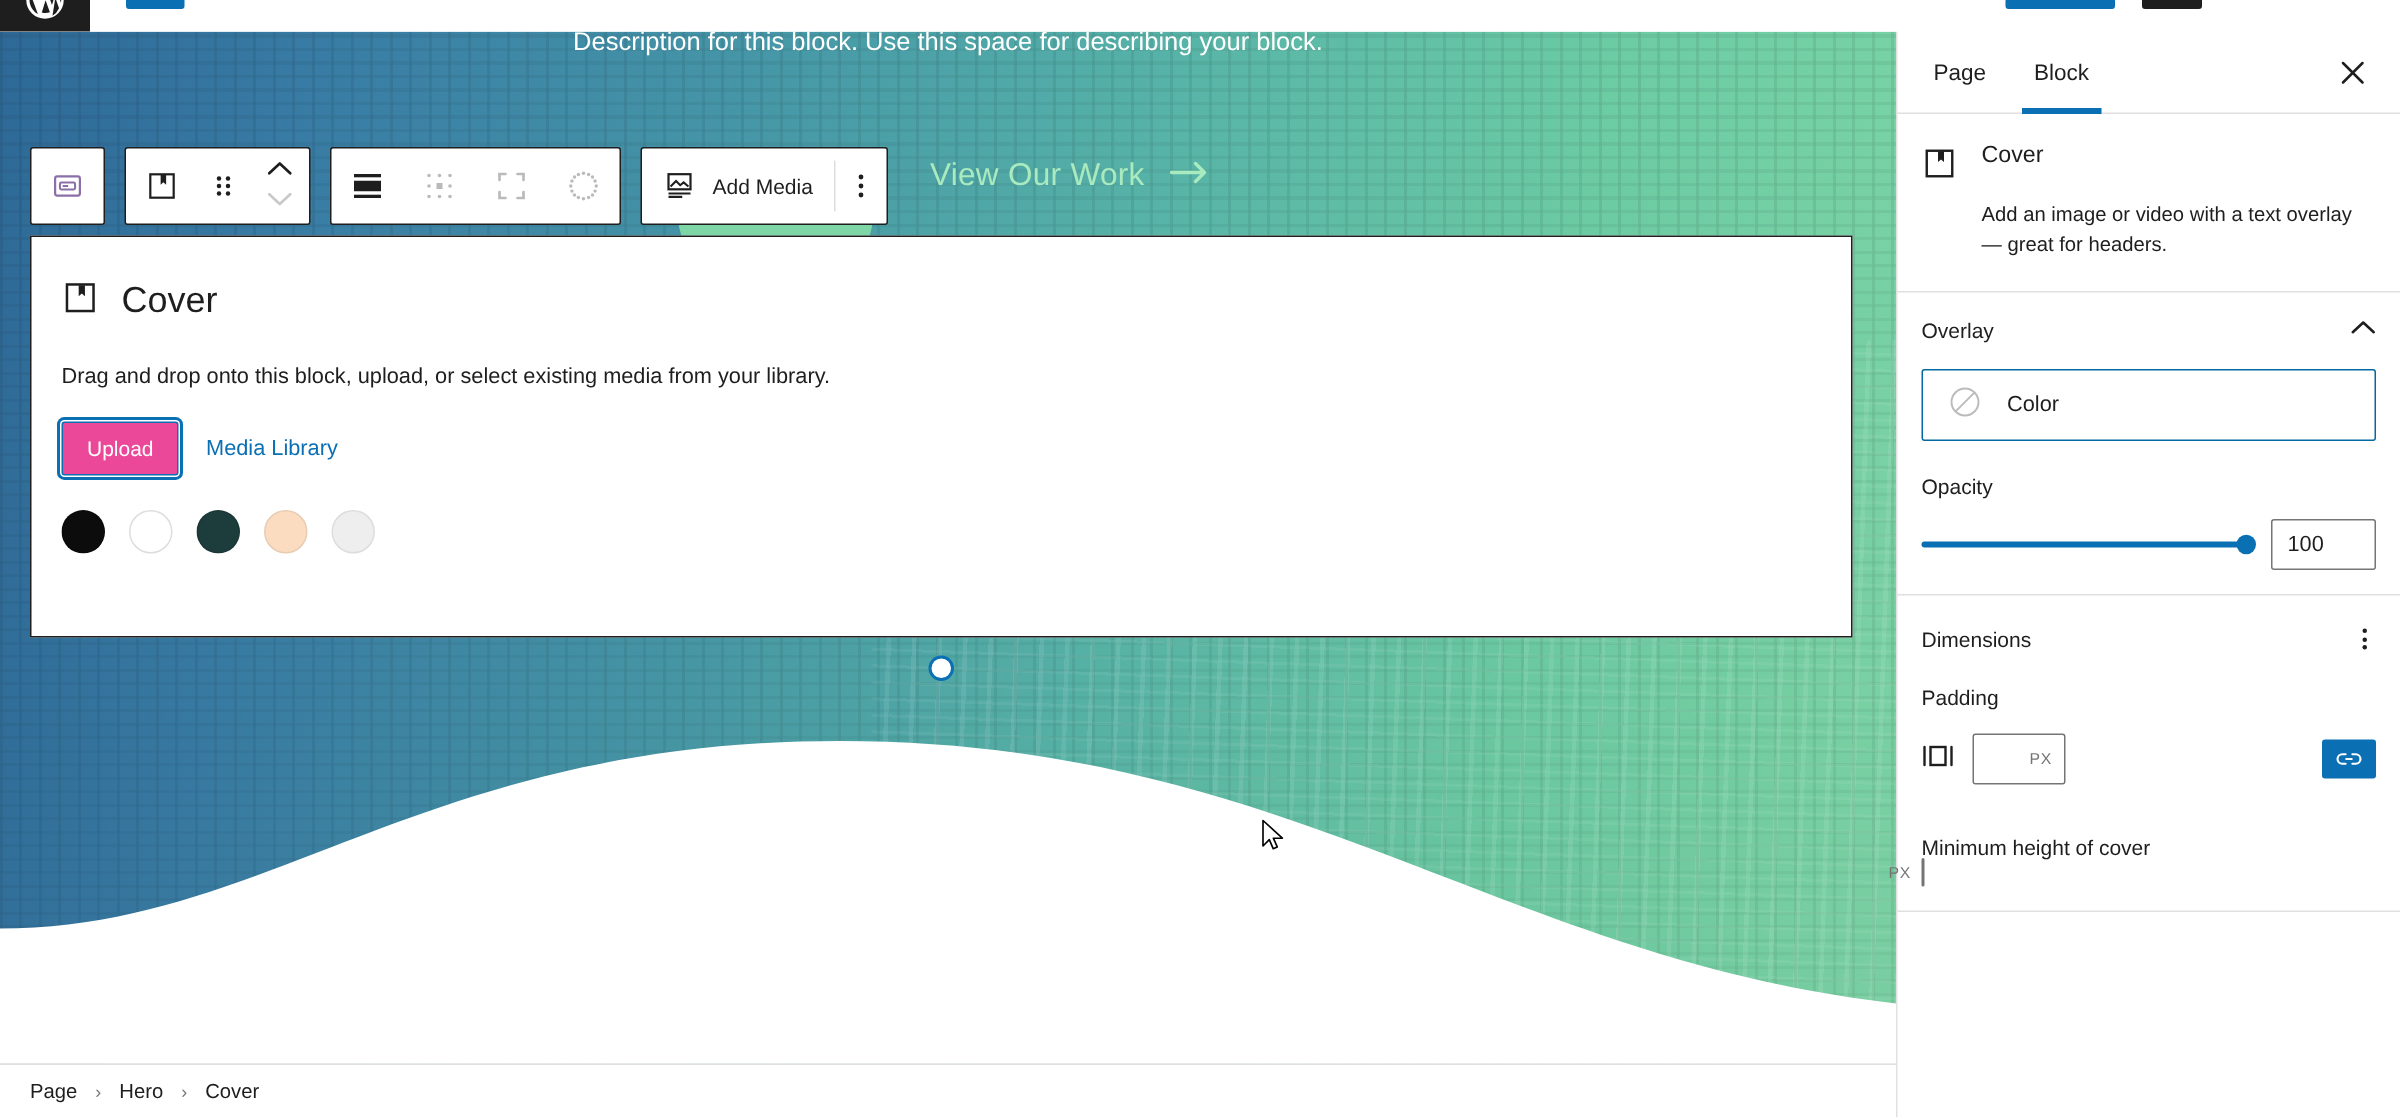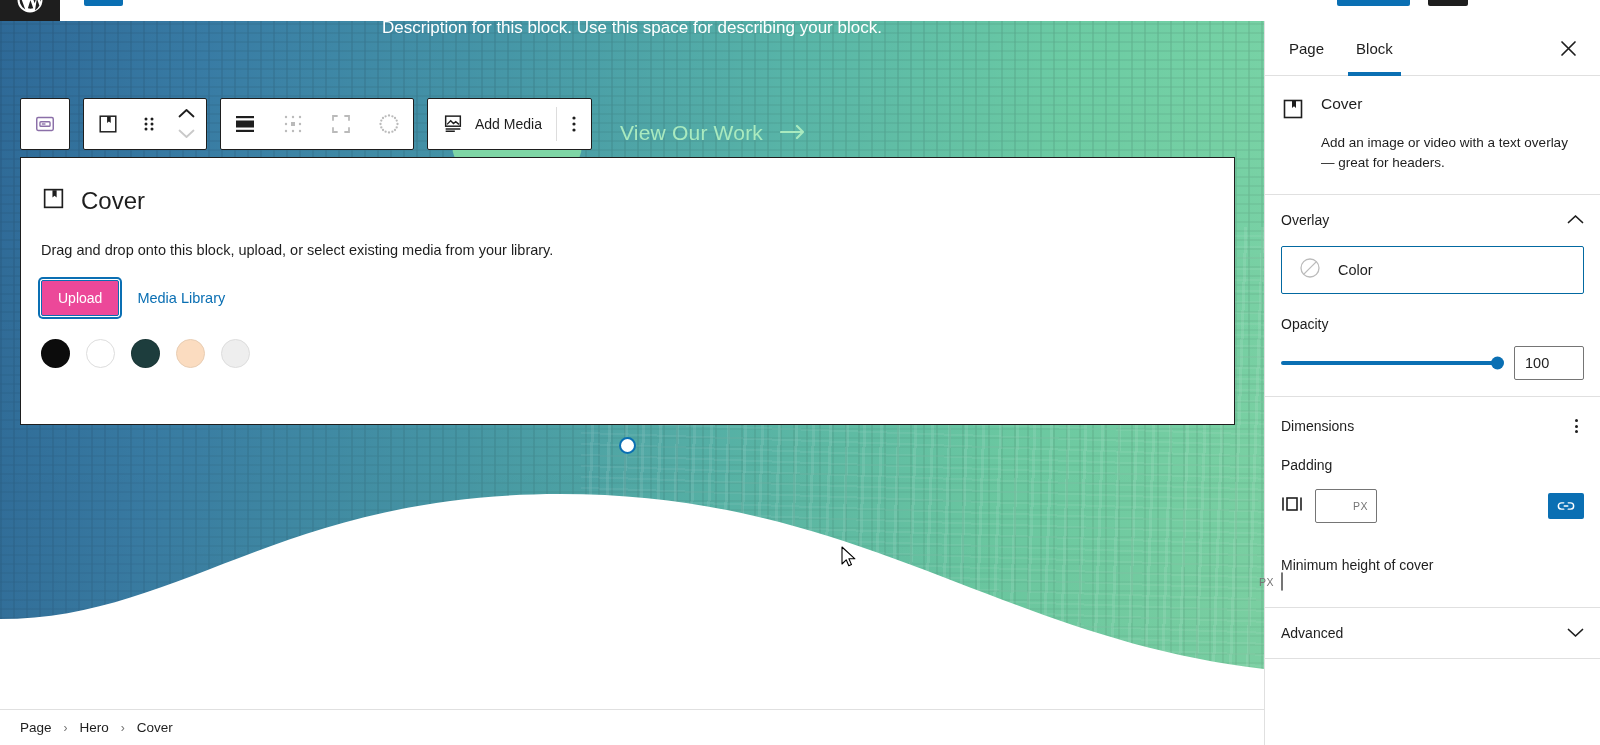--- a/index.html
+++ b/index.html
@@ -62,21 +62,21 @@
   }
   .desc-text {
     position: absolute; top: -3px; left: 0; width: 100%;
     text-align: center; color: #ffffff; font-size: 17px;
   }
   .green-pill {
     position: absolute; left: 452px; top: 78px; width: 130px; height: 88px;
     background: #7ed5a5; border-radius: 44px;
   }
   .view-work {
-    position: absolute; left: 620px; top: 100px;
+    position: absolute; left: 620px; top: 84px;
     color: #a9eabf; font-size: 21px; letter-spacing: .2px;
     display: flex; align-items: center; gap: 17px;
   }
   .arrow-icon { display: inline-block; }
 
   
   .wave { position: absolute; left: 0; bottom: 0; width: 1264px; height: 240px; }
 
   
   .block-placeholder {
@@ -472,30 +472,20 @@
       </div>
 
       <div class="minh-block">
         <div class="sb-label">Minimum height of cover</div>
         <span class="unit-input">
           <span class="unit">PX</span>
         </span>
       </div>
     </div>
 
-    <div class="sb-section">
-      <div class="sb-sec-head">
-        <span class="sb-sec-title">Advanced</span>
-        <span>
-          <svg width="17" height="11" viewBox="0 0 17 11" fill="none">
-              <path d="M1.5 2.5L8.5 9l7-6.5" stroke="#1e1e1e" stroke-width="1.7" stroke-linecap="round" stroke-linejoin="round"></path>
-            </svg>
-        </span>
-      </div>
-    </div>
   </div>
 
   <div class="top-strip">
     <div class="wp-logo-box">
       <span class="wp-logo-glyph">
         <svg width="30" height="30" viewBox="0 0 24 24" fill="#ffffff">
           <path d="M12 2a10 10 0 1 0 0 20 10 10 0 0 0 0-20zm0 1.4a8.6 8.6 0 0 1 8.6 8.6c0 .5 0 1-.1 1.4l-2.3-6.3c.4 0 .8-.1.8-.1.4 0 .3-.6 0-.6 0 0-1.1.1-1.8.1-.7 0-1.8-.1-1.8-.1-.4 0-.4.6 0 .6 0 0 .4 0 .7.1l1.1 2.9-1.5 4.6-2.6-7.5c.4 0 .8-.1.8-.1.4 0 .3-.6 0-.6 0 0-1.1.1-1.8.1-.1 0-.3 0-.5 0A8.6 8.6 0 0 1 12 3.4zM4.3 8.9l3.9 10.6A8.6 8.6 0 0 1 4.3 8.9zm8 3.2l2.3 6.4c-.7.2-1.5.4-2.3.4-.7 0-1.4-.1-2-.3l2-6.5zm5.2-1.3l2 5.6a8.6 8.6 0 0 1-3.5 4l1.5-9.6z"></path>
         </svg>
       </span>
     </div>

